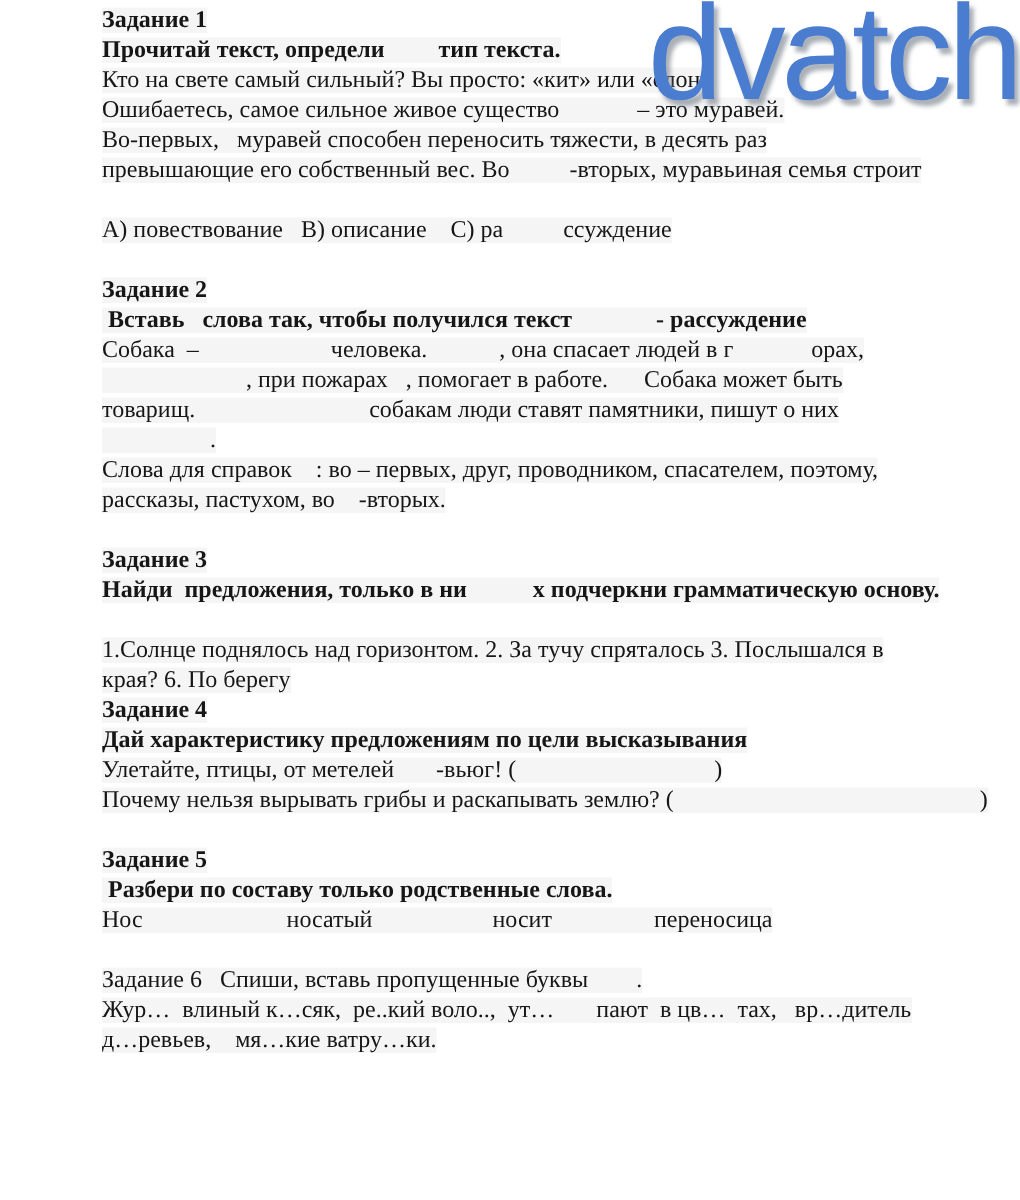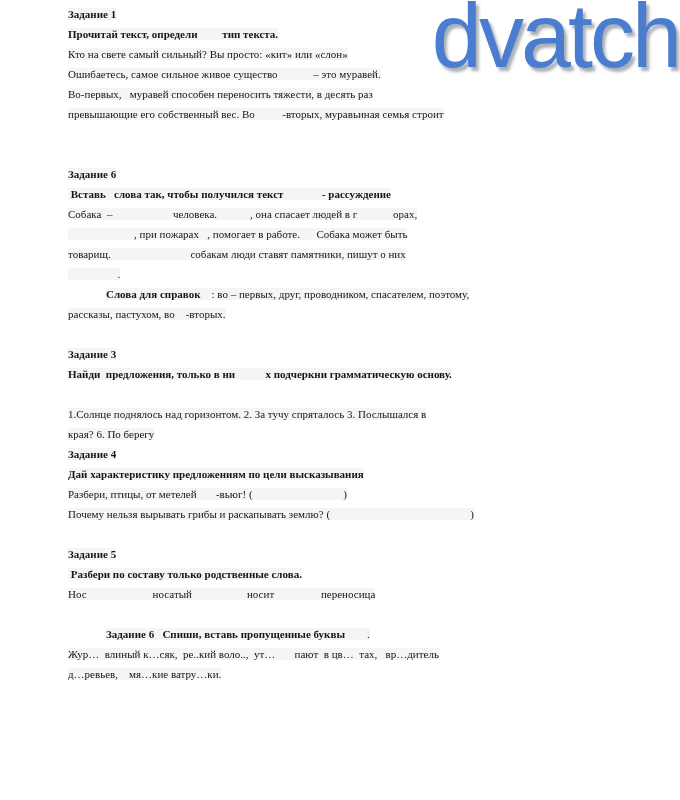--- a/index.html
+++ b/index.html
@@ -13,32 +13,32 @@
     position: relative;
   }
   .page {
     position: relative;
     width: 680px;
     height: 800px;
     overflow: hidden;
   }
   .content {
     padding: 4px 28px 0 68px;
-    font-size: 11px;
+    font-size: 16px;
     line-height: 20px;
   }
   .line {
     height: 20px;
     white-space: pre;
   }
   .line .t {
     background: rgba(0,0,0,0.040);
   }
   .bold { font-weight: bold; }
-  .b { font-weight: bold; margin-left: 38px; }
+  .b { font-weight: normal; }
   .blank { height: 20px; }
   .watermark {
     position: absolute;
     top: -9px;
     right: 1px;
     font-family: "Liberation Sans", sans-serif;
     font-size: 90px;
     font-weight: normal;
     letter-spacing: -3px;
     line-height: 1;
@@ -56,41 +56,42 @@
 
   <div class="content">
 
     <div class="line bold"><span class="t">Задание 1</span></div>
     <div class="line bold"><span class="t">Прочитай текст, определи         тип текста.</span></div>
     <div class="line"><span class="t">Кто на свете самый сильный? Вы просто: «кит» или «слон»</span></div>
     <div class="line"><span class="t">Ошибаетесь, самое сильное живое существо             – это муравей.</span></div>
     <div class="line"><span class="t">Во-первых,   муравей способен переносить тяжести, в десять раз</span></div>
     <div class="line"><span class="t">превышающие его собственный вес. Во          -вторых, муравьиная семья строит</span></div>
     <div class="line blank"></div>
+    <div class="line"><span class="t">А) повествование   В) описание    С) ра          ссуждение</span></div>
     <div class="line blank"></div>
 
-    <div class="line bold"><span class="t">Задание 6</span></div>
+    <div class="line bold"><span class="t">Задание 2</span></div>
     <div class="line bold"><span class="t"> Вставь   слова так, чтобы получился текст              - рассуждение</span></div>
     <div class="line"><span class="t">Собака  –                      человека.            , она спасает людей в г             орах,</span></div>
     <div class="line"><span class="t">                        , при пожарах   , помогает в работе.      Собака может быть</span></div>
     <div class="line"><span class="t">товарищ.                             собакам люди ставят памятники, пишут о них</span></div>
     <div class="line"><span class="t">                  .</span></div>
     <div class="line"><span class="t b">Слова для справок</span><span class="t">    : во – первых, друг, проводником, спасателем, поэтому,</span></div>
     <div class="line"><span class="t">рассказы, пастухом, во    -вторых.</span></div>
     <div class="line blank"></div>
 
     <div class="line bold"><span class="t">Задание 3</span></div>
     <div class="line bold"><span class="t">Найди  предложения, только в ни           х подчеркни грамматическую основу.</span></div>
     <div class="line blank"></div>
     <div class="line"><span class="t">1.Солнце поднялось над горизонтом. 2. За тучу спряталось 3. Послышался в</span></div>
     <div class="line"><span class="t">края? 6. По берегу</span></div>
 
     <div class="line bold"><span class="t">Задание 4</span></div>
     <div class="line bold"><span class="t">Дай характеристику предложениям по цели высказывания</span></div>
-    <div class="line"><span class="t">Разбери, птицы, от метелей       -вьюг! (                                 )</span></div>
+    <div class="line"><span class="t">Улетайте, птицы, от метелей       -вьюг! (                                 )</span></div>
     <div class="line"><span class="t">Почему нельзя вырывать грибы и раскапывать землю? (                                                   )</span></div>
     <div class="line blank"></div>
 
     <div class="line bold"><span class="t">Задание 5</span></div>
     <div class="line bold"><span class="t"> Разбери по составу только родственные слова.</span></div>
     <div class="line"><span class="t">Нос                        носатый                    носит                 переносица</span></div>
     <div class="line blank"></div>
 
     <div class="line"><span class="t b">Задание 6   Спиши, вставь пропущенные буквы</span><span class="t">        .</span></div>
     <div class="line"><span class="t">Жур…  влиный к…сяк,  ре..кий воло..,  ут…       пают  в цв…  тах,   вр…дитель</span></div>

